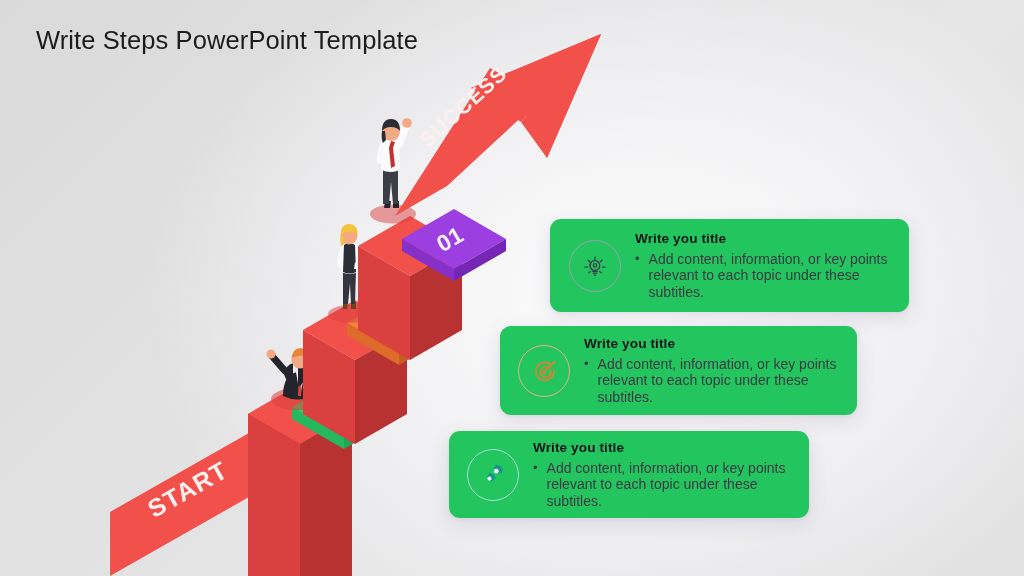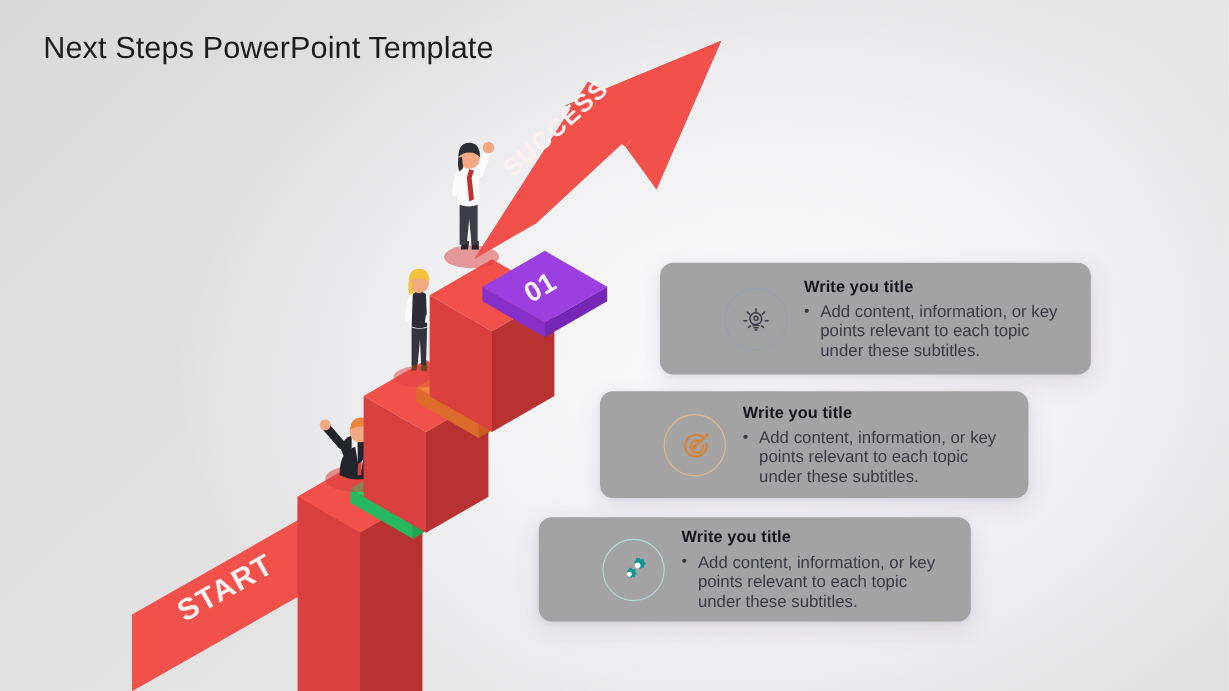--- a/index.html
+++ b/index.html
@@ -18,23 +18,23 @@
     position:absolute; left:36px; top:26px;
     font-size:25.5px; font-weight:400; letter-spacing:.1px;
     color:#1c1c1c; white-space:nowrap;
   }
 
   
   #art { position:absolute; left:0; top:0; width:1024px; height:576px; }
 
   
   .card {
-    position:absolute; background:#a3a3a3; border-radius:11px;
+    position:absolute; background:#22c55e; border-radius:11px;
     box-shadow:0 6px 20px rgba(95,80,130,.14), 0 1px 4px rgba(60,50,90,.07);
-    display:flex; align-items:center;padding-left:35px;
+    display:flex; align-items:center;
   }
   .card .ringwrap { flex:0 0 auto; display:flex; align-items:center; justify-content:center; }
   .ring {
     width:52px; height:52px; border-radius:50%;
     border:1.4px solid #9aa0ad; display:flex; align-items:center; justify-content:center;
   }
   .ring.orange { border-color:#e3b489; }
   .ring.teal   { border-color:#aedcd6; }
   .card .body { padding-left:14px; padding-right:14px; }
   .card .ctitle {
@@ -45,21 +45,21 @@
   .card .bullet { color:#3a3a44; font-size:13px; line-height:16.5px; padding-right:9px; }
   .card .btext {
     font-size:14px; line-height:16.4px; color:#3a3a44; max-width:252px;
   }
 </style>
 </head>
 <body>
 
 <div id="slide">
 
-  <div class="title">Next Steps PowerPoint Template</div>
+  <div class="title">Write Steps PowerPoint Template</div>
 
   <svg id="art" viewBox="0 0 1024 576">
     <defs>
       <filter id="softshadow" x="-40%" y="-40%" width="180%" height="180%">
         <feDropShadow dx="0" dy="5" stdDeviation="7" flood-color="#6a5a80" flood-opacity="0.14"></feDropShadow>
       </filter>
     </defs>
 
     <g>
       <polygon points="110,576 110,512 300,404 300,468" fill="#f2504b"></polygon>

